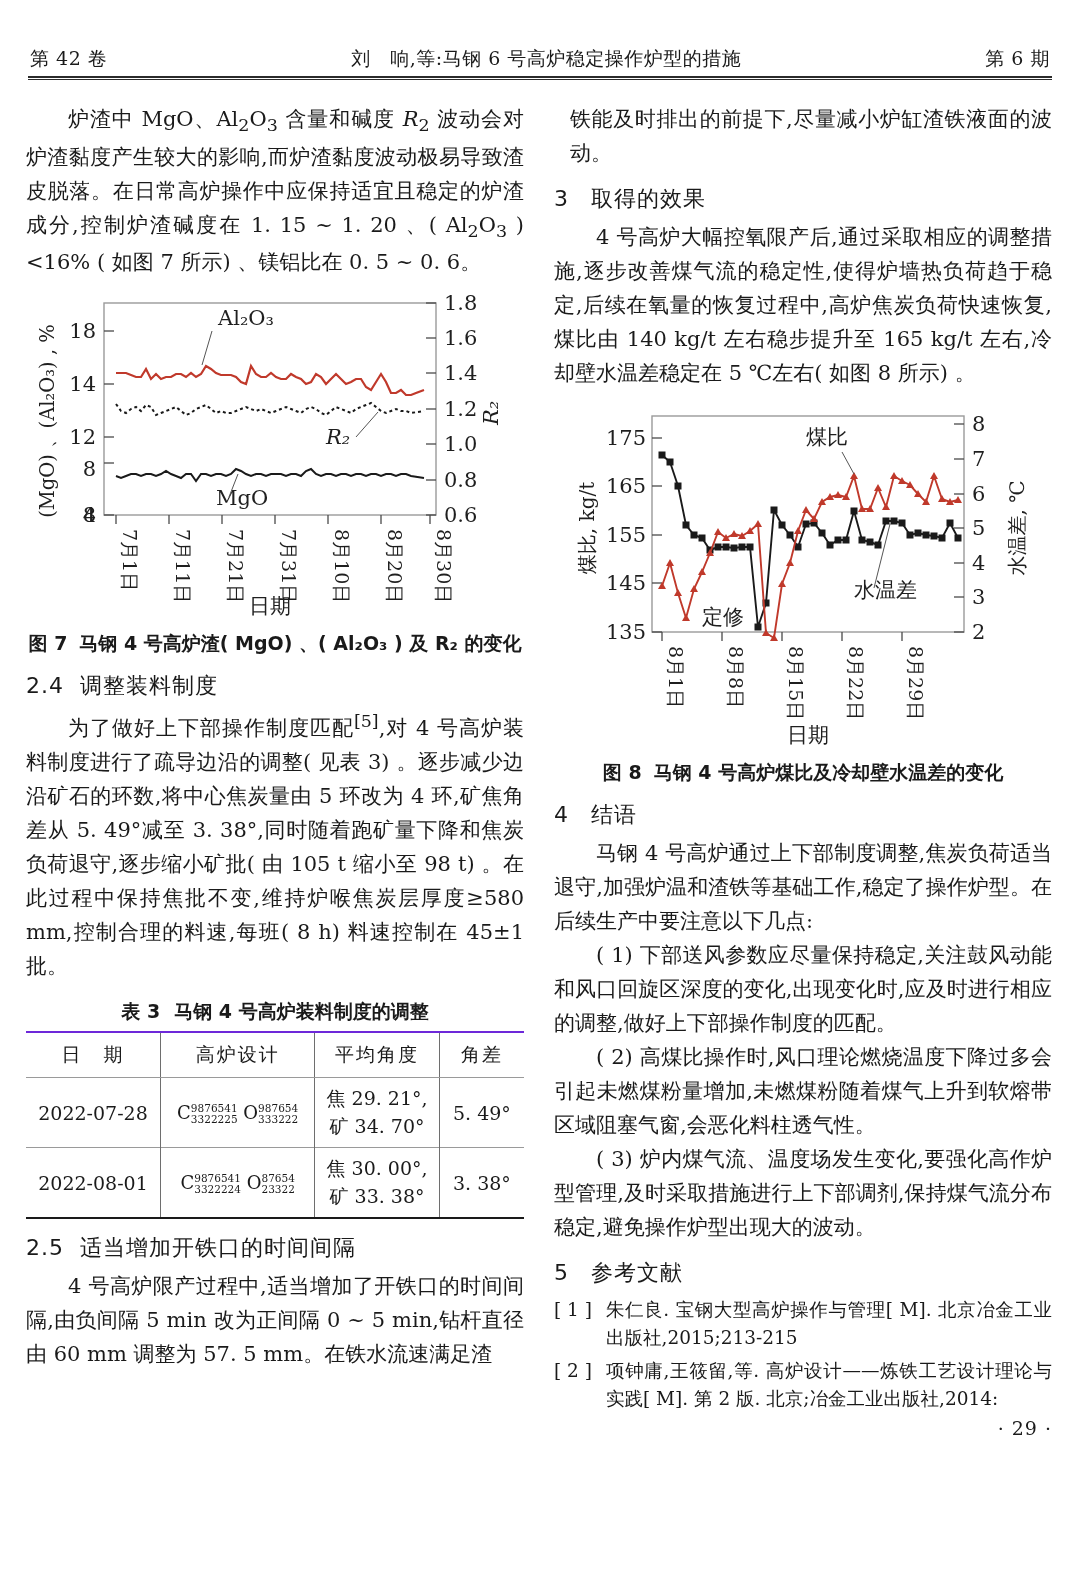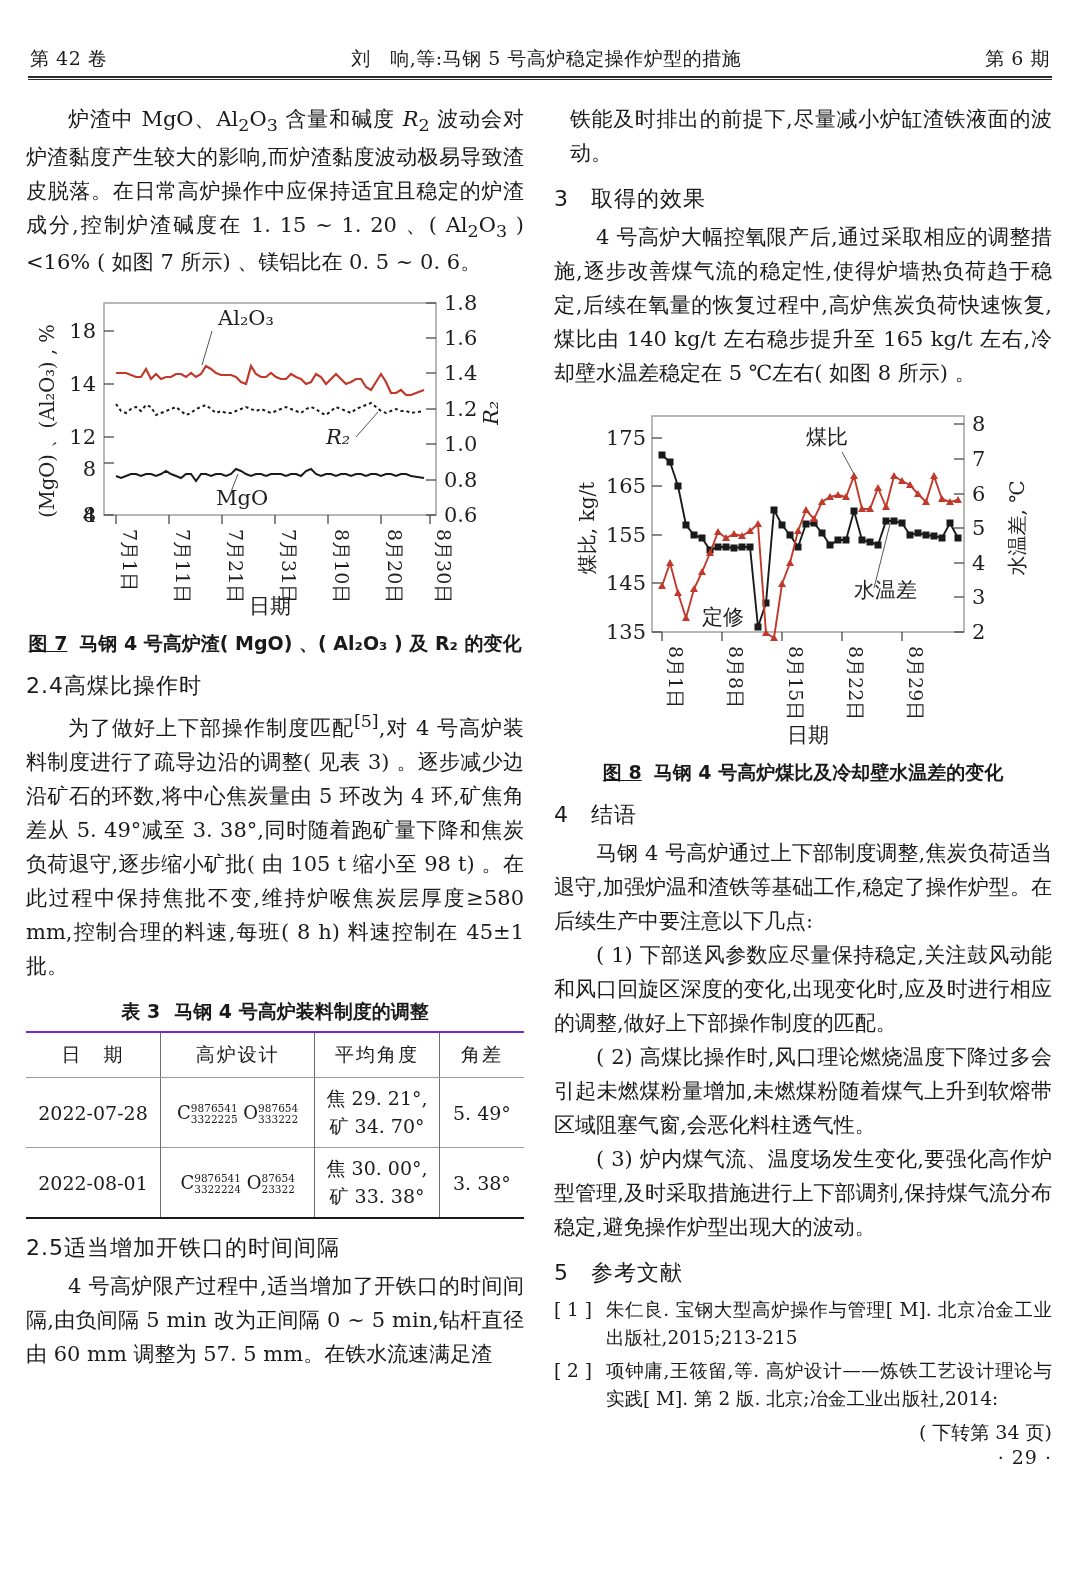--- a/index.html
+++ b/index.html
@@ -33,31 +33,31 @@
     text-align:justify; text-justify:inter-ideograph;
     text-indent:2em;
   }
   p.para.noind { text-indent:0;margin-left:16px; }
 
   h2.sec {
     font-family:"DejaVu Sans","Liberation Sans",sans-serif;
     font-weight:normal; font-size:22px; margin:14px 0 6px 0;
     letter-spacing:1px;
   }
-  h2.sec .num { }
+  h2.sec .num { margin-right:16px; }
   h2.sec.big .num { margin-right:22px; }
 
   
   .figwrap { margin:12px 0 0 0; }
   .figcap {
     font-family:"DejaVu Sans","Liberation Sans",sans-serif;
     font-weight:bold; font-size:19px; text-align:center;
     margin:6px 0 10px 0;
   }
-  .figcap .cap-num { margin-right:12px;text-decoration:underline; }
+  .figcap .cap-num { margin-right:12px; }
   svg text { font-family:"DejaVu Serif","Liberation Serif",serif; fill:#1f1f1f; }
 
   
   .tabcap {
     font-family:"DejaVu Sans","Liberation Sans",sans-serif;
     font-weight:bold; font-size:19px; text-align:center; margin:16px 0 6px 0;
   }
   .tabcap .cap-num { margin-right:14px; }
   table.t3 {
     width:100%; border-collapse:collapse;
@@ -86,21 +86,21 @@
   .contnote { text-align:right; font-size:19px; margin-top:8px; }
   .pagenum { text-align:right; font-size:19px; letter-spacing:1px; }
 </style>
 </head>
 <body>
 
 <div class="page">
 
   <div class="runhead">
     <div>第 42 卷</div>
-    <div class="center">刘　响,等:马钢 5 号高炉稳定操作炉型的措施</div>
+    <div class="center">刘　响,等:马钢 6 号高炉稳定操作炉型的措施</div>
     <div>第 6 期</div>
   </div>
   <div class="rule-double"></div>
 
   <div class="cols">
 
     <div class="col">
 
       <p class="para">炉渣中 MgO、Al<sub>2</sub>O<sub>3</sub> 含量和碱度 <i>R</i><sub>2</sub> 波动会对炉渣黏度产生较大的影响,而炉渣黏度波动极易导致渣皮脱落。在日常高炉操作中应保持适宜且稳定的炉渣成分,控制炉渣碱度在 1. 15 ~ 1. 20 、( Al<sub>2</sub>O<sub>3</sub> ) &lt;16% ( 如图 7 所示) 、镁铝比在 0. 5 ~ 0. 6。</p>
 
@@ -186,21 +186,21 @@
           <polyline fill="none" stroke="#1a1a1a" stroke-width="2" points="90,185 95,187 100,185 105,183 110,183 115,185 120,183 125,183 130,185 135,183 140,180 145,183 150,185 155,187 160,183 165,183 170,190 175,183 180,183 185,185 190,183 195,183 200,185 205,183 210,178 215,180 220,183 225,185 230,183 235,183 240,185 245,183 250,183 255,183 260,185 265,183 270,183 275,185 280,180 285,178 290,183 295,185 300,183 305,183 310,185 315,183 320,183 325,185 330,183 335,183 340,185 345,183 350,183 355,185 360,183 365,183 370,185 375,183 380,183 385,185 398,187"></polyline>
           <text x="190" y="214" font-size="21" fill="#1f1f1f">MgO</text>
           <line x1="203" y1="206" x2="212" y2="183" stroke="#555" stroke-width="1"></line>
         </svg>
         <div class="figcap">
           <span class="cap-num">图 7</span><span>马钢 4 号高炉渣( MgO) 、( Al₂O₃ ) 及 R₂ 的变化</span>
         </div>
       </div>
 
       <h2 class="sec">
-        <span class="num">2.4</span><span>高煤比操作时</span>
+        <span class="num">2.4</span><span>调整装料制度</span>
       </h2>
 
       <p class="para">为了做好上下部操作制度匹配<sup>[5]</sup>,对 4 号高炉装料制度进行了疏导边沿的调整( 见表 3) 。逐步减少边沿矿石的环数,将中心焦炭量由 5 环改为 4 环,矿焦角差从 5. 49°减至 3. 38°,同时随着跑矿量下降和焦炭负荷退守,逐步缩小矿批( 由 105 t 缩小至 98 t) 。在此过程中保持焦批不变,维持炉喉焦炭层厚度≥580 mm,控制合理的料速,每班( 8 h) 料速控制在 45±1 批。</p>
 
       <div class="tabcap">
         <span class="cap-num">表 3</span><span>马钢 4 号高炉装料制度的调整</span>
       </div>
 
       <table class="t3">
         <thead>
@@ -419,17 +419,16 @@
         <div class="refitem">
           <span class="rnum">[ 1 ]</span>
           <span class="rtext">朱仁良. 宝钢大型高炉操作与管理[ M]. 北京冶金工业出版社,2015;213-215</span>
         </div>
         <div class="refitem">
           <span class="rnum">[ 2 ]</span>
           <span class="rtext">项钟庸,王筱留,等. 高炉设计——炼铁工艺设计理论与实践[ M]. 第 2 版. 北京;冶金工业出版社,2014:</span>
         </div>
       </div>
 
-      <div class="contnote">( 下转第 34 页)</div>
       <div class="pagenum">· 29 ·</div>
     </div>
   </div>
 </div>
 
 </body></html>

